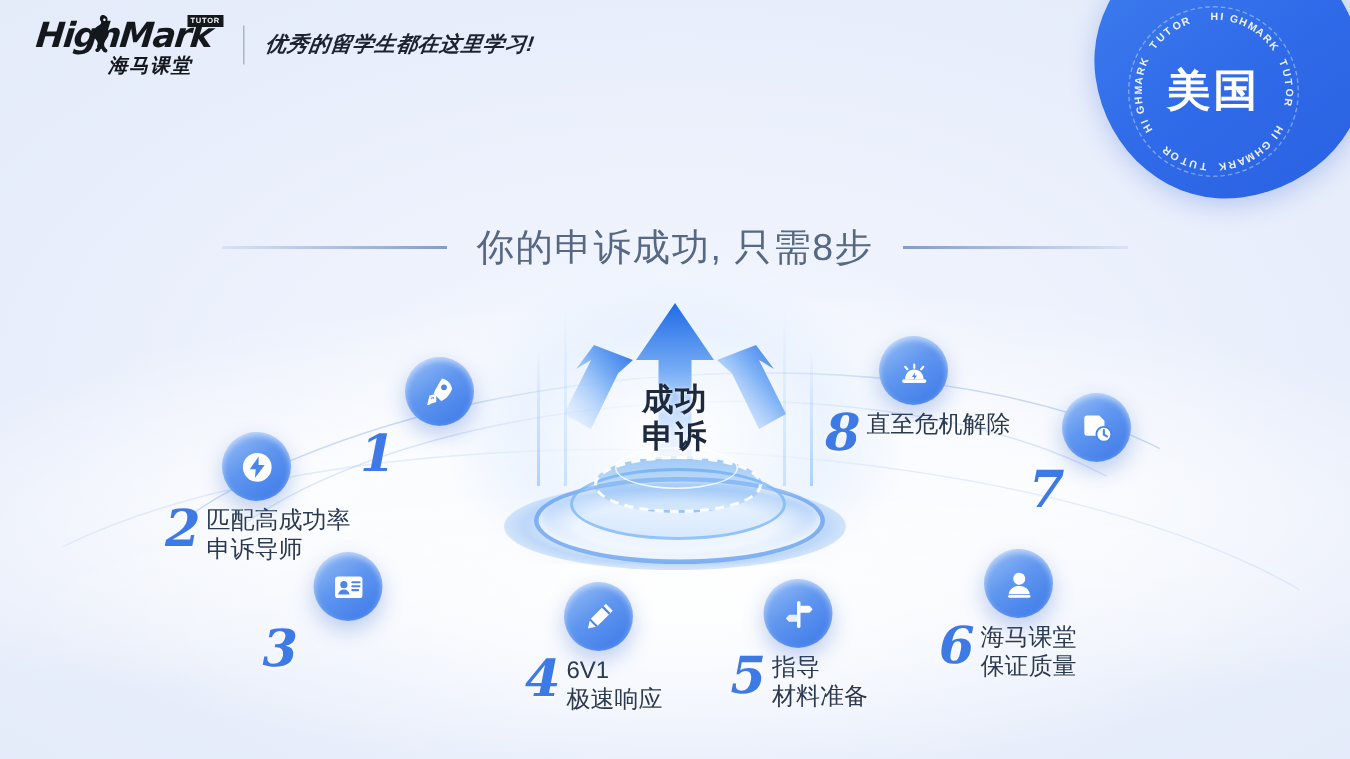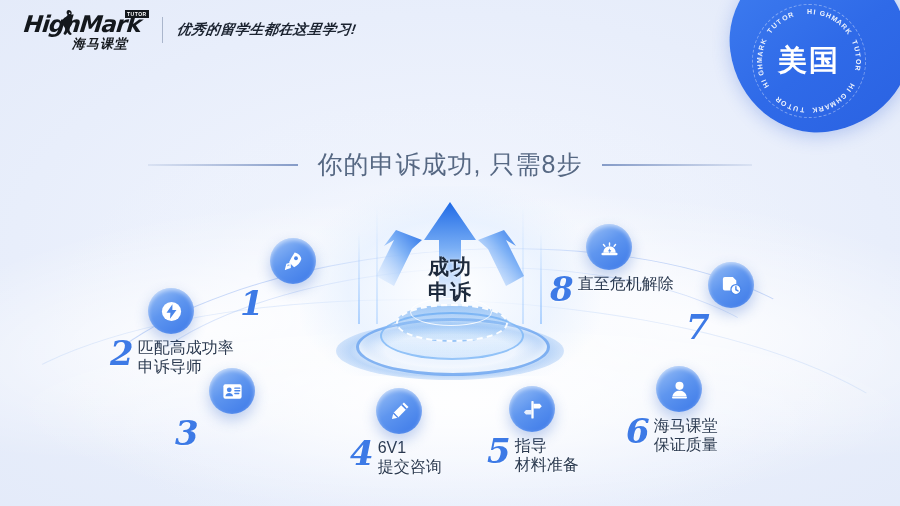--- a/index.html
+++ b/index.html
@@ -336,21 +336,21 @@
       <svg viewBox="0 0 24 24">
         <path d="M16.6 2.6l4.8 4.8-11 11-6.3 1.5 1.5-6.3z" fill="#fff"></path>
         <path d="M14.4 4.8l4.8 4.8" stroke="#4a86ea" stroke-width="1.6"></path>
         <path d="M5.6 13.6l4.8 4.8" stroke="#4a86ea" stroke-width="1.4"></path>
       </svg>
     </div>
     <div class="txtblk">
       <div class="num">4</div>
       <div class="lbl">
         <span>6V1</span>
-        <span>提交咨询</span>
+        <span>极速响应</span>
       </div>
     </div>
   </div>
 
   <div class="step" id="s5">
     <div class="node">
       <svg viewBox="0 0 24 24">
         <rect x="10.8" y="3" width="2.4" height="18.5" rx="1" fill="#fff"></rect>
         <path d="M13 6h6.5l2.2 2.6L19.5 11H13z" fill="#fff"></path>
         <path d="M11 12.4H5.2L3 14.9l2.2 2.4H11z" fill="#fff" opacity=".85"></path>

